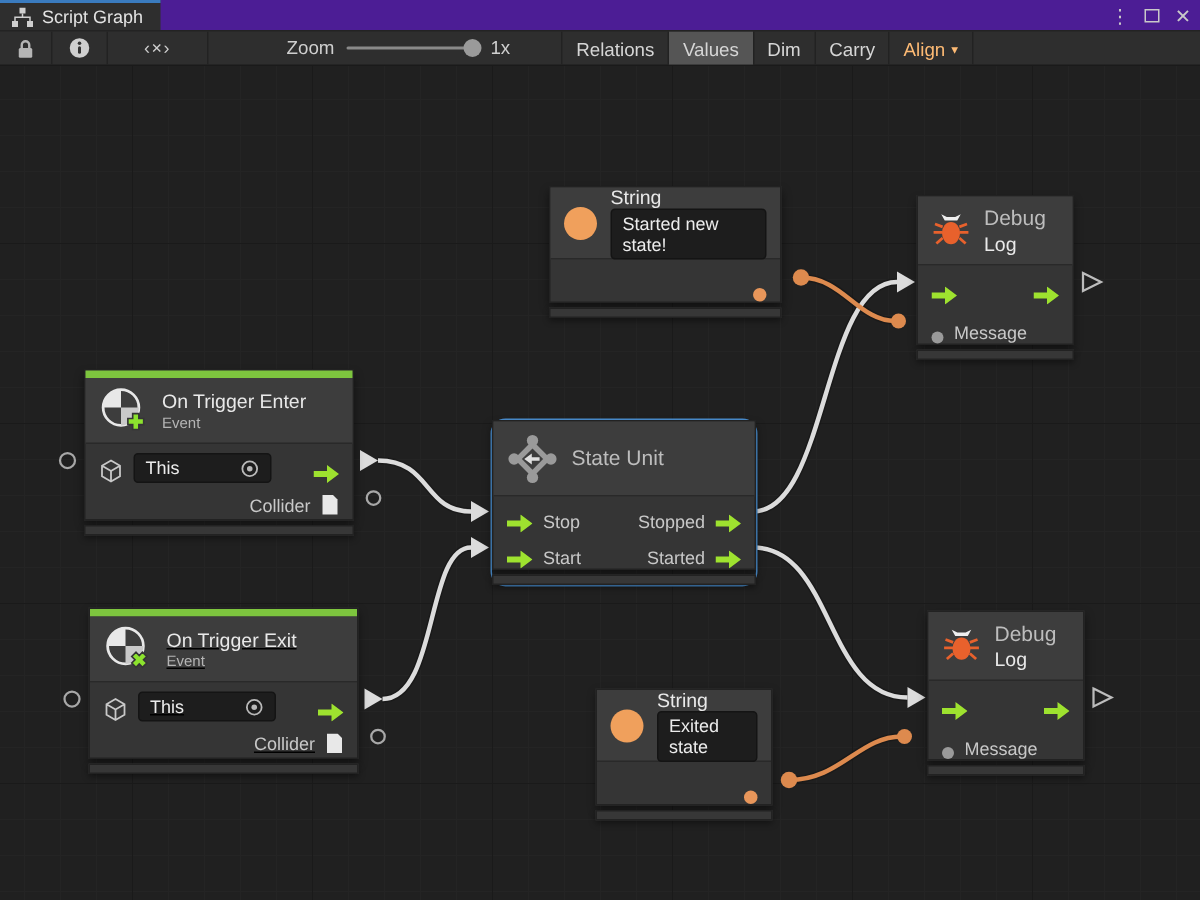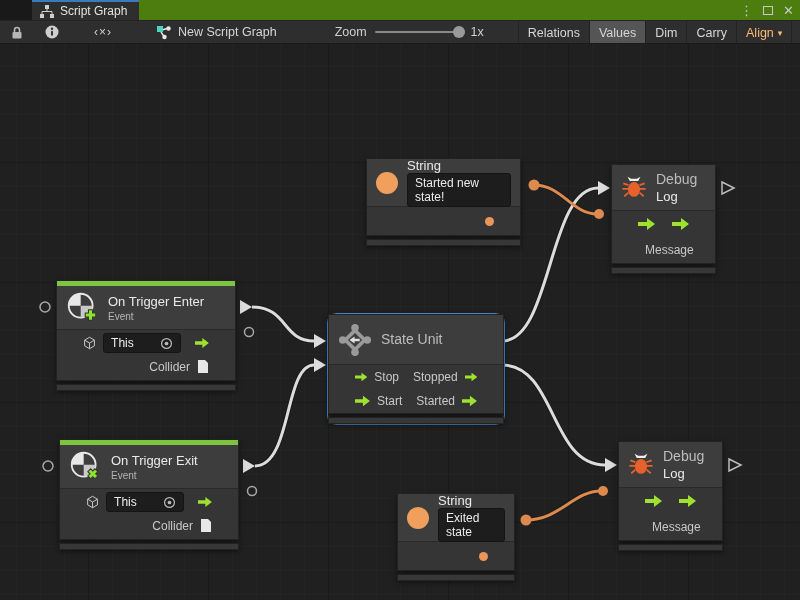--- a/index.html
+++ b/index.html
@@ -1,20 +1,20 @@
 <!DOCTYPE html>
 <html><head>
 <meta charset="utf-8">
 <style>
   * { box-sizing: border-box; margin: 0; padding: 0; }
   html,body { width:800px; height:600px; overflow:hidden; background:#191919;
     font-family:"Liberation Sans", sans-serif; -webkit-font-smoothing:antialiased; }
 
   
-  .tabbar { height:20px; background:#4d7c0f; display:flex; align-items:stretch; position:relative;margin-left:32px; }
+  .tabbar { height:20px; background:#4c1d95; display:flex; align-items:stretch; position:relative; }
   .tab { display:flex; align-items:center; gap:6px; padding:0 12px 0 8px;
     background:#2e2e2e; border-top:2px solid #3a7bbf; color:#e3e3e3; font-size:12px; }
   .win-controls { position:absolute; right:6px; top:0; height:20px; display:flex; align-items:center; gap:10px; color:#c9c9c9; }
   .win-controls .glyph { font-size:13px; line-height:1; cursor:default; }
   .maxbox { width:10px; height:9px; border:1.5px solid #c9c9c9; display:inline-block; }
 
   
   .toolbar { height:24px; background:#2e2e2e; border-top:1px solid #232323; border-bottom:1px solid #1a1a1a;
     display:flex; align-items:stretch; color:#d6d6d6; font-size:12.5px; overflow:hidden; white-space:nowrap; }
   .tbtn { display:flex; align-items:center; padding:12px 9px; cursor:pointer; }
@@ -36,31 +36,31 @@
       linear-gradient(#1a1a1a 1px, transparent 1px),
       linear-gradient(90deg, #1a1a1a 1px, transparent 1px),
       linear-gradient(#242424 1px, transparent 1px),
       linear-gradient(90deg, #242424 1px, transparent 1px);
     background-size:120px 120px, 120px 120px, 24px 24px, 24px 24px;
     background-position:88px 118px, 88px 118px, 88px 118px, 88px 118px;
     overflow:hidden; }
   svg.wires { position:absolute; inset:0; z-index:1; }
 
   
-  .node { position:absolute; z-index:2; border:1px solid transparent;margin-top:34px; }
+  .node { position:absolute; z-index:2; border:1px solid transparent; }
   .node.selected { border-color:#4b8fd0; }
   .node-main { background:#353535; border:1px solid #222; box-shadow:0 3px 6px rgba(0,0,0,.45); }
   .node-footer { height:7px; background:#373737; border:1px solid #222; margin-top:3px; box-shadow:0 2px 4px rgba(0,0,0,.4); }
   .node-header { background:#3d3d3d; border-bottom:1px solid #292929; display:flex; align-items:center; gap:9px; padding:0 9px; }
   .h48{height:48px} .h46{height:46px} .h44{height:44px} .h50{height:50px}
   .evt-bar { height:5px; background:#7dc53e; }
   .title { color:#e9e9e9; font-size:13px; }
   .kind  { color:#bdbdbd; font-size:14px; margin-bottom:2px; }
   .subtitle { color:#b5b5b5; font-size:10px; margin-top:2px; }
-  .prow { display:flex; align-items:center; gap:7px; padding:0 26px; font-size:12px; color:#c8c8c8; }
+  .prow { display:flex; align-items:flex-end; gap:7px; padding:0 9px; font-size:12px; color:#c8c8c8; }
   .r26{height:26px} .r24{height:24px} .r28{height:28px}
   .spacer { flex:1; }
   .field { background:#1d1d1d; border:1px solid #141414; border-radius:3px; color:#ececec;
     font-size:12px; padding:2px 7px; display:flex; align-items:center; gap:6px; }
   .dot-orange { width:9px; height:9px; border-radius:50%; background:#e8965a; }
   .dot-gray { width:8px; height:8px; border-radius:50%; background:#9a9a9a; }
   .big-orange { width:22px; height:22px; border-radius:50%; background:#f0a05c; flex:none; }
   .pad-b2 { padding-bottom:2px; }
 </style>
 </head>
@@ -98,29 +98,20 @@
       <circle cx="8" cy="8" r="6.5" fill="#cfcfcf"></circle>
       <circle cx="8" cy="4.8" r="1.2" fill="#333"></circle>
       <rect x="7" y="6.8" width="2" height="5" rx="1" fill="#333"></rect>
     </svg>
   </div>
   <div class="tsep"></div>
   <div class="tbtn icon-btn" style="padding:0 24px;">
     <span class="vars-glyph">‹×›</span>
   </div>
   <div class="tsep"></div>
-  <div class="graph-name">
-    <svg width="16" height="15" viewBox="0 0 16 15">
-      <path d="M6 5 L11 3.5 M5 7 L8 11.5" stroke="#e8e8e8" stroke-width="1.4"></path>
-      <rect x="1" y="1" width="6" height="6" fill="#4ad7c2"></rect>
-      <circle cx="12.5" cy="3.5" r="2.2" fill="#e8e8e8"></circle>
-      <circle cx="8.5" cy="12" r="2.2" fill="#e8e8e8"></circle>
-    </svg>
-    <span>New Script Graph</span>
-  </div>
   <div class="zoom-group">
     <span>Zoom</span>
     <div class="zoom-track">
       <div class="zoom-handle"></div>
     </div>
     <span>1x</span>
   </div>
   <div class="btn-row">
     <div class="tsep"></div>
     <div class="tbtn">Relations</div>
@@ -331,21 +322,21 @@
         <span class="spacer"></span>
         <span>Started</span>
         <svg width="17" height="12" viewBox="0 0 17 12">
             <path d="M0 4 H9 V0 L17 6 L9 12 V8 H0 Z" fill="#9ee22f"></path>
           </svg>
       </div>
     </div>
     <div class="node-footer"></div>
   </div>
 
-  <div class="node" style="left:58px; top:360px; width:182px;">
+  <div class="node" style="left:58px; top:360px; width:182px;text-decoration:underline;">
     <div class="node-main">
       <div class="evt-bar"></div>
       <div class="node-header h44">
         <svg width="33" height="33" viewBox="0 0 36 36">
           <circle cx="16" cy="16" r="13" stroke="#e8e8e8" stroke-width="2" fill="none"></circle>
           <path d="M16 16 L16 3 A13 13 0 0 0 3 16 Z" fill="#e8e8e8"></path>
           <path d="M16 16 L16 29 A13 13 0 0 0 29 16 Z" fill="#c9c9c9"></path>
           <g transform="rotate(45 26 26)">
             <path d="M20.5 23.8 h3.3 v-3.3 h4.4 v3.3 h3.3 v4.4 h-3.3 v3.3 h-4.4 v-3.3 h-3.3 z" fill="#8ce32e" stroke="#353535" stroke-width="1.2"></path>
           </g>

